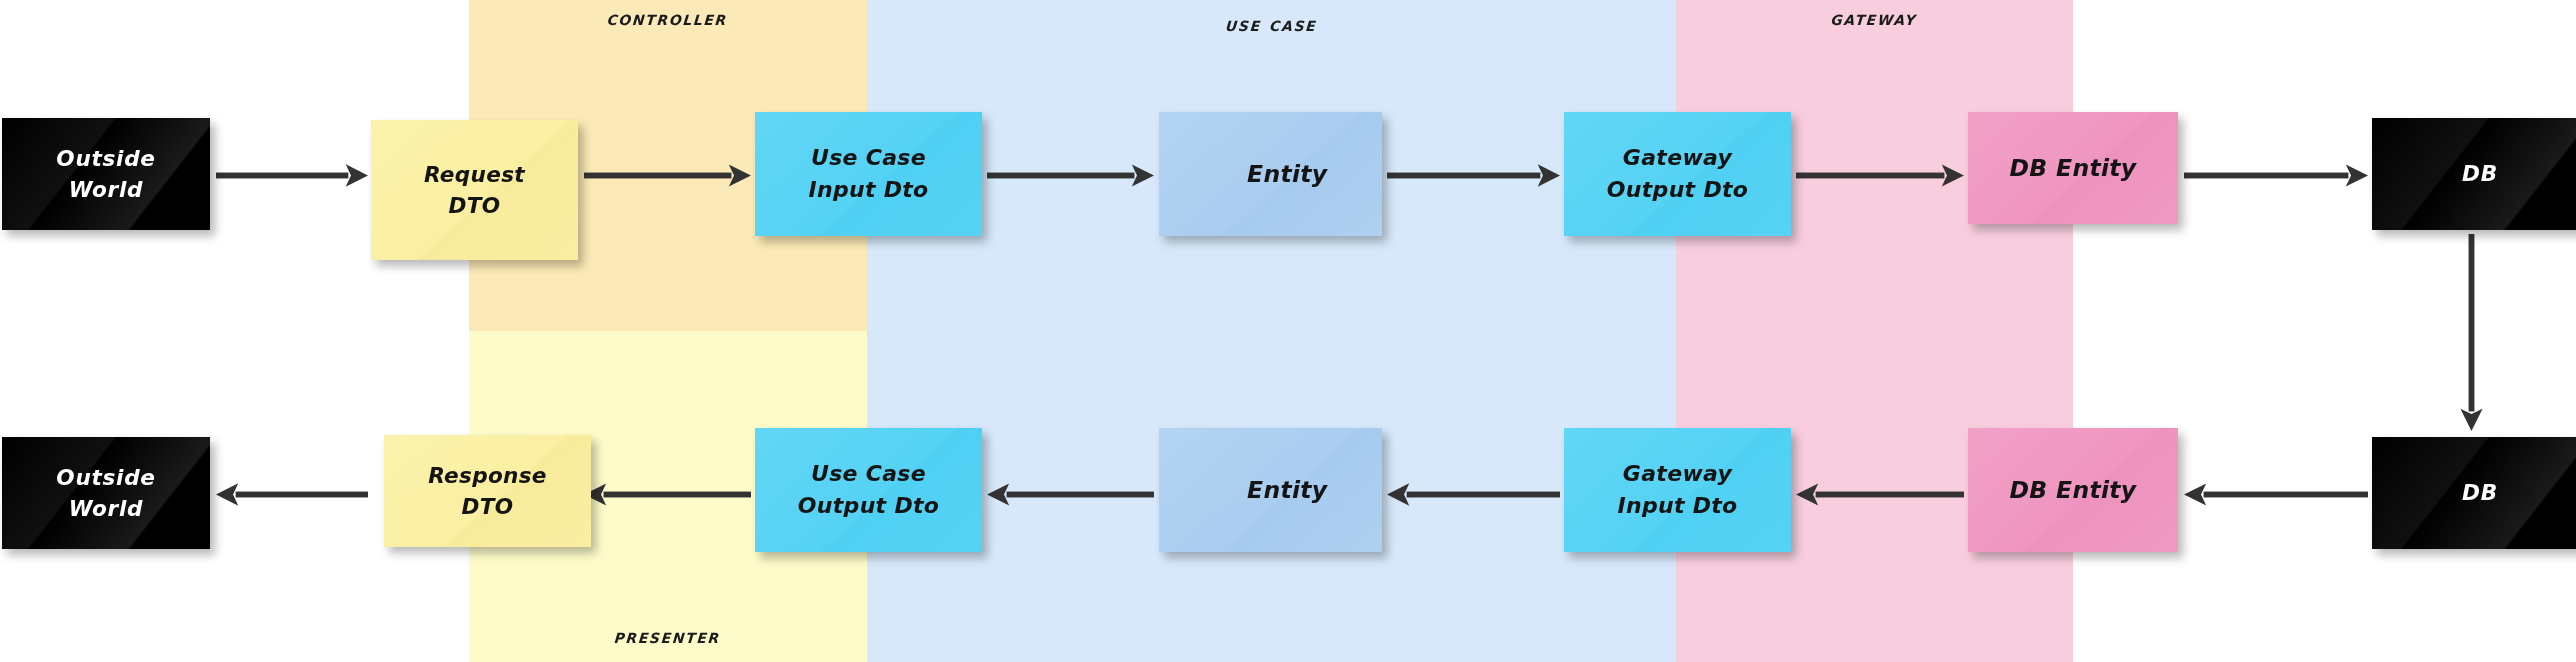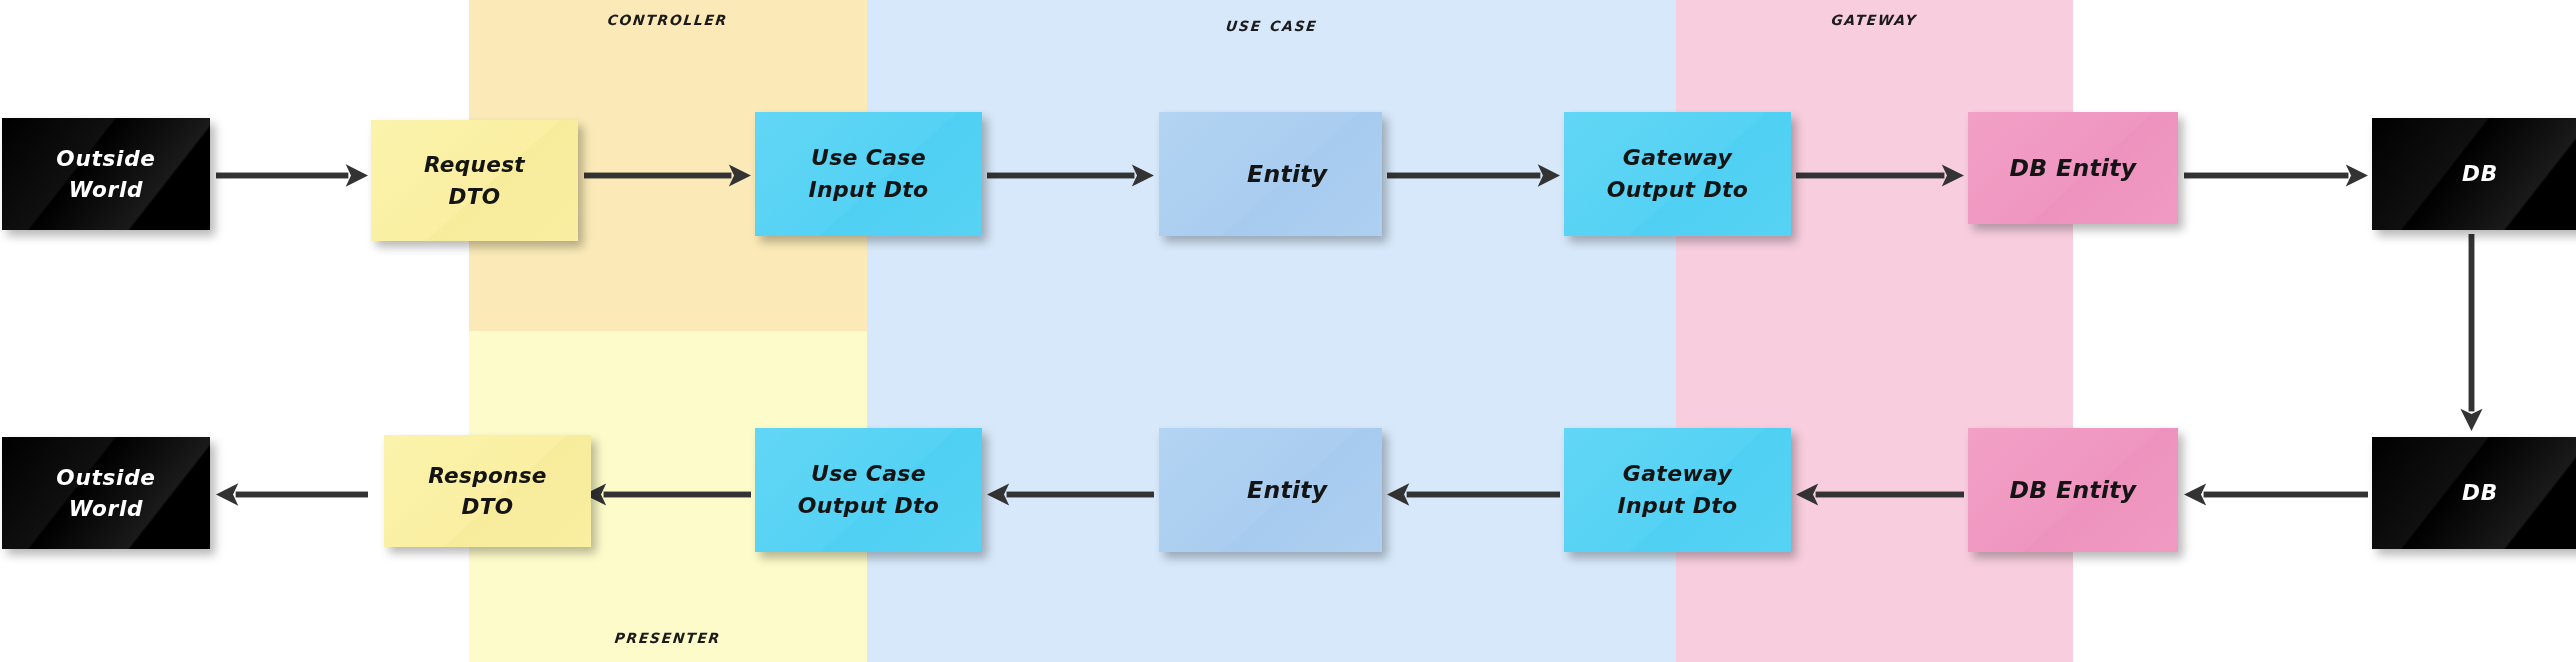--- a/index.html
+++ b/index.html
@@ -206,21 +206,21 @@
           <rect x="14.5" y="0" width="9" height="272" fill="#333333"></rect>
           <polygon points="19,302 2,268 19,276 36,268" fill="#333333"></polygon>
         </svg>
       </div>
     </div>
   <div id="nodes-layer">
       <div class="node black" style="left: 2px; top: 118px; width: 208px; height: 112px; font-size: 21.6px;">
         <span class="ln">Outside</span>
         <span class="ln">World</span>
       </div>
-      <div class="node yellow" style="left: 371px; top: 120px; width: 207px; height: 121px; font-size: 21.6px;">
+      <div class="node yellow" style="left: 371px; top: 120px; width: 207px; height: 140px; font-size: 21.6px;">
         <span class="ln">Request</span>
         <span class="ln">DTO</span>
       </div>
       <div class="node cyan" style="left: 755px; top: 112px; width: 227px; height: 124px; font-size: 22px;">
         <span class="ln">Use Case</span>
         <span class="ln">Input Dto</span>
       </div>
       <div class="node periwinkle" style="left: 1159px; top: 112px; width: 223px; height: 124px; font-size: 23.5px;">
         <span class="ln">Entity</span>
       </div>

